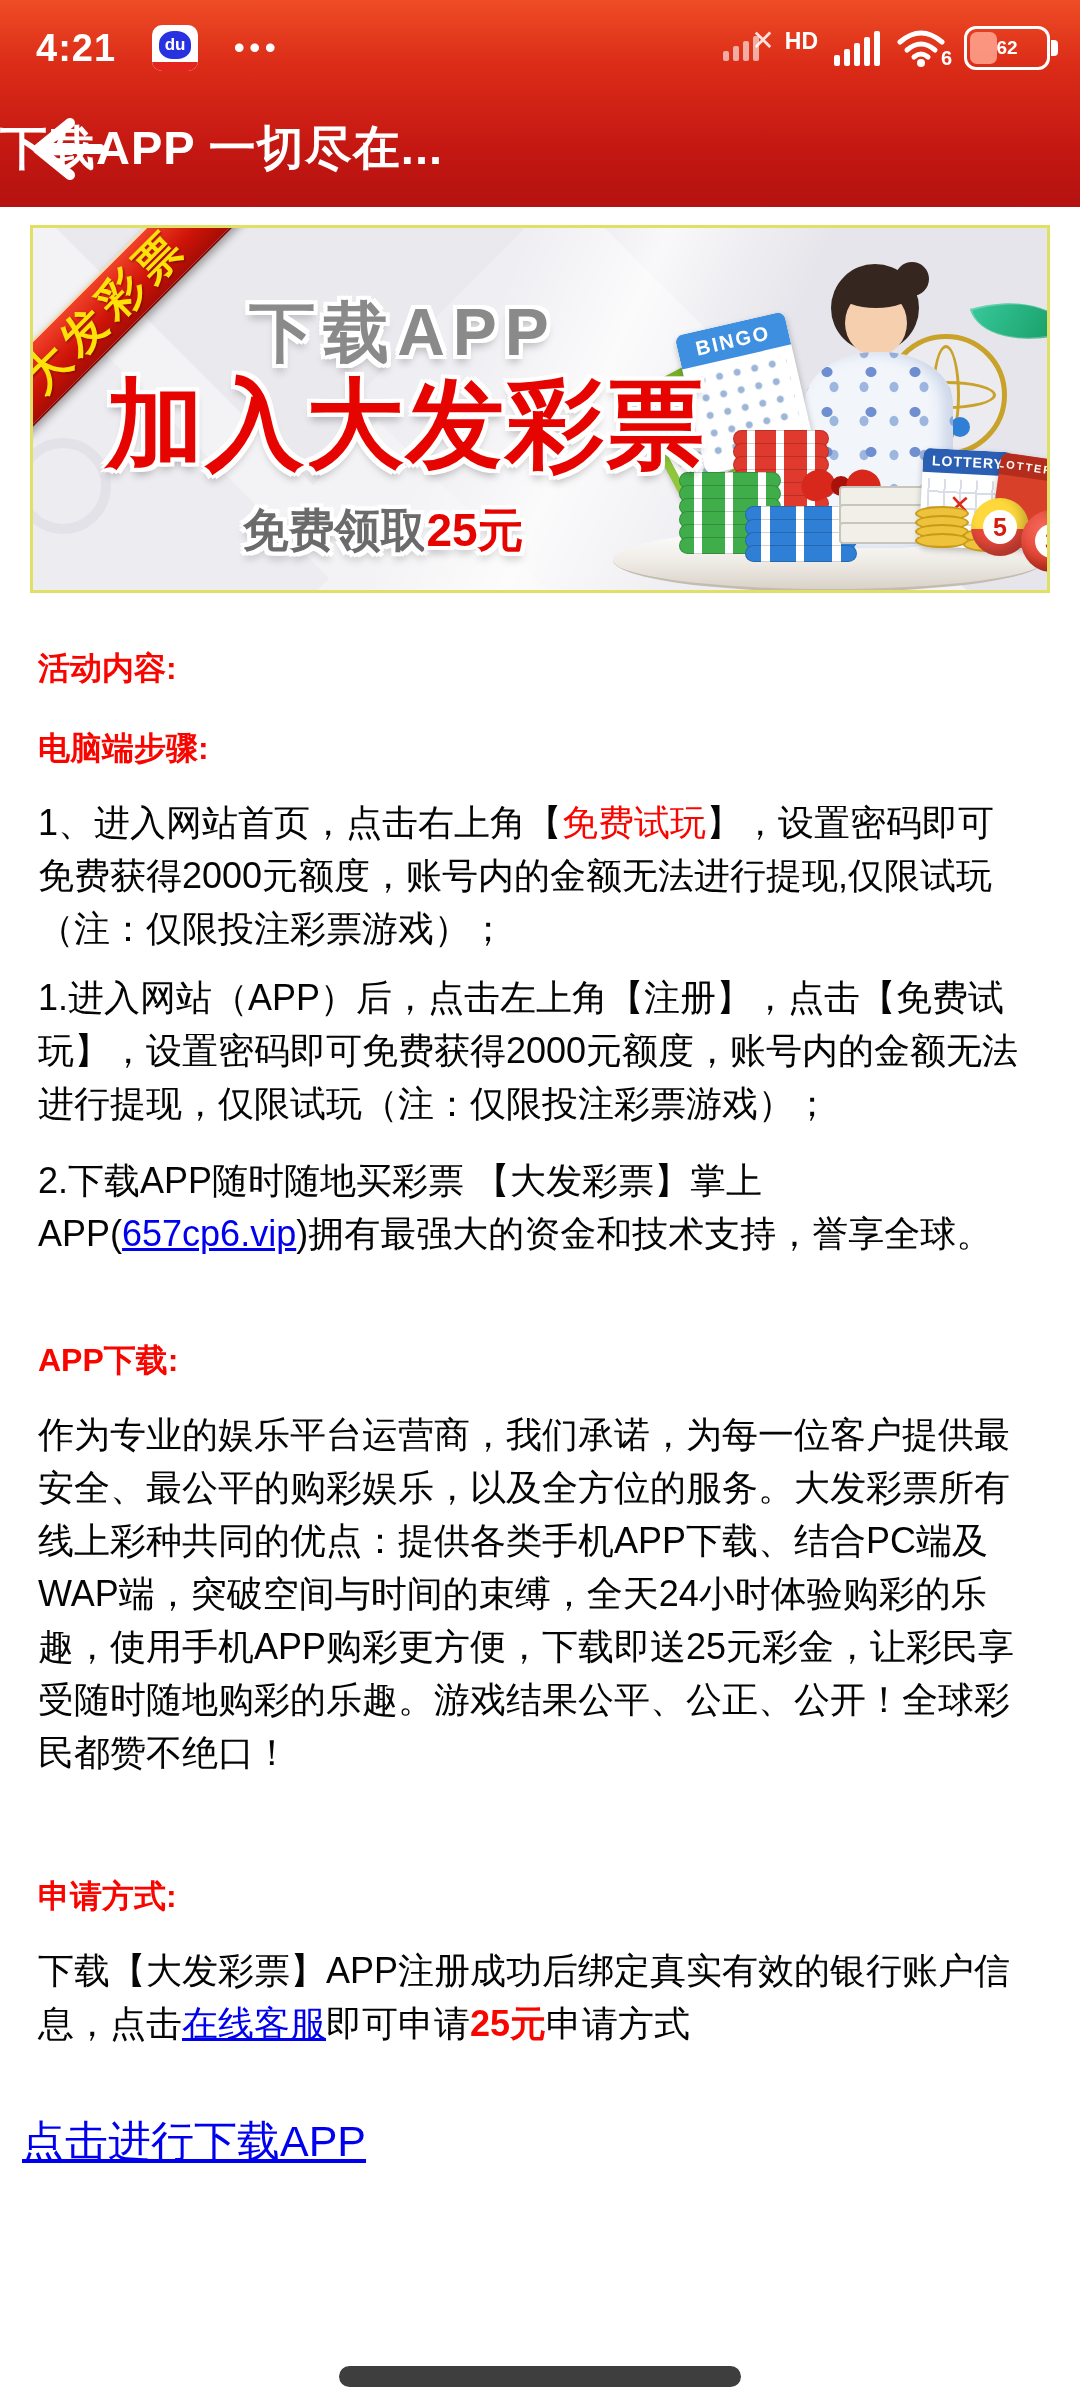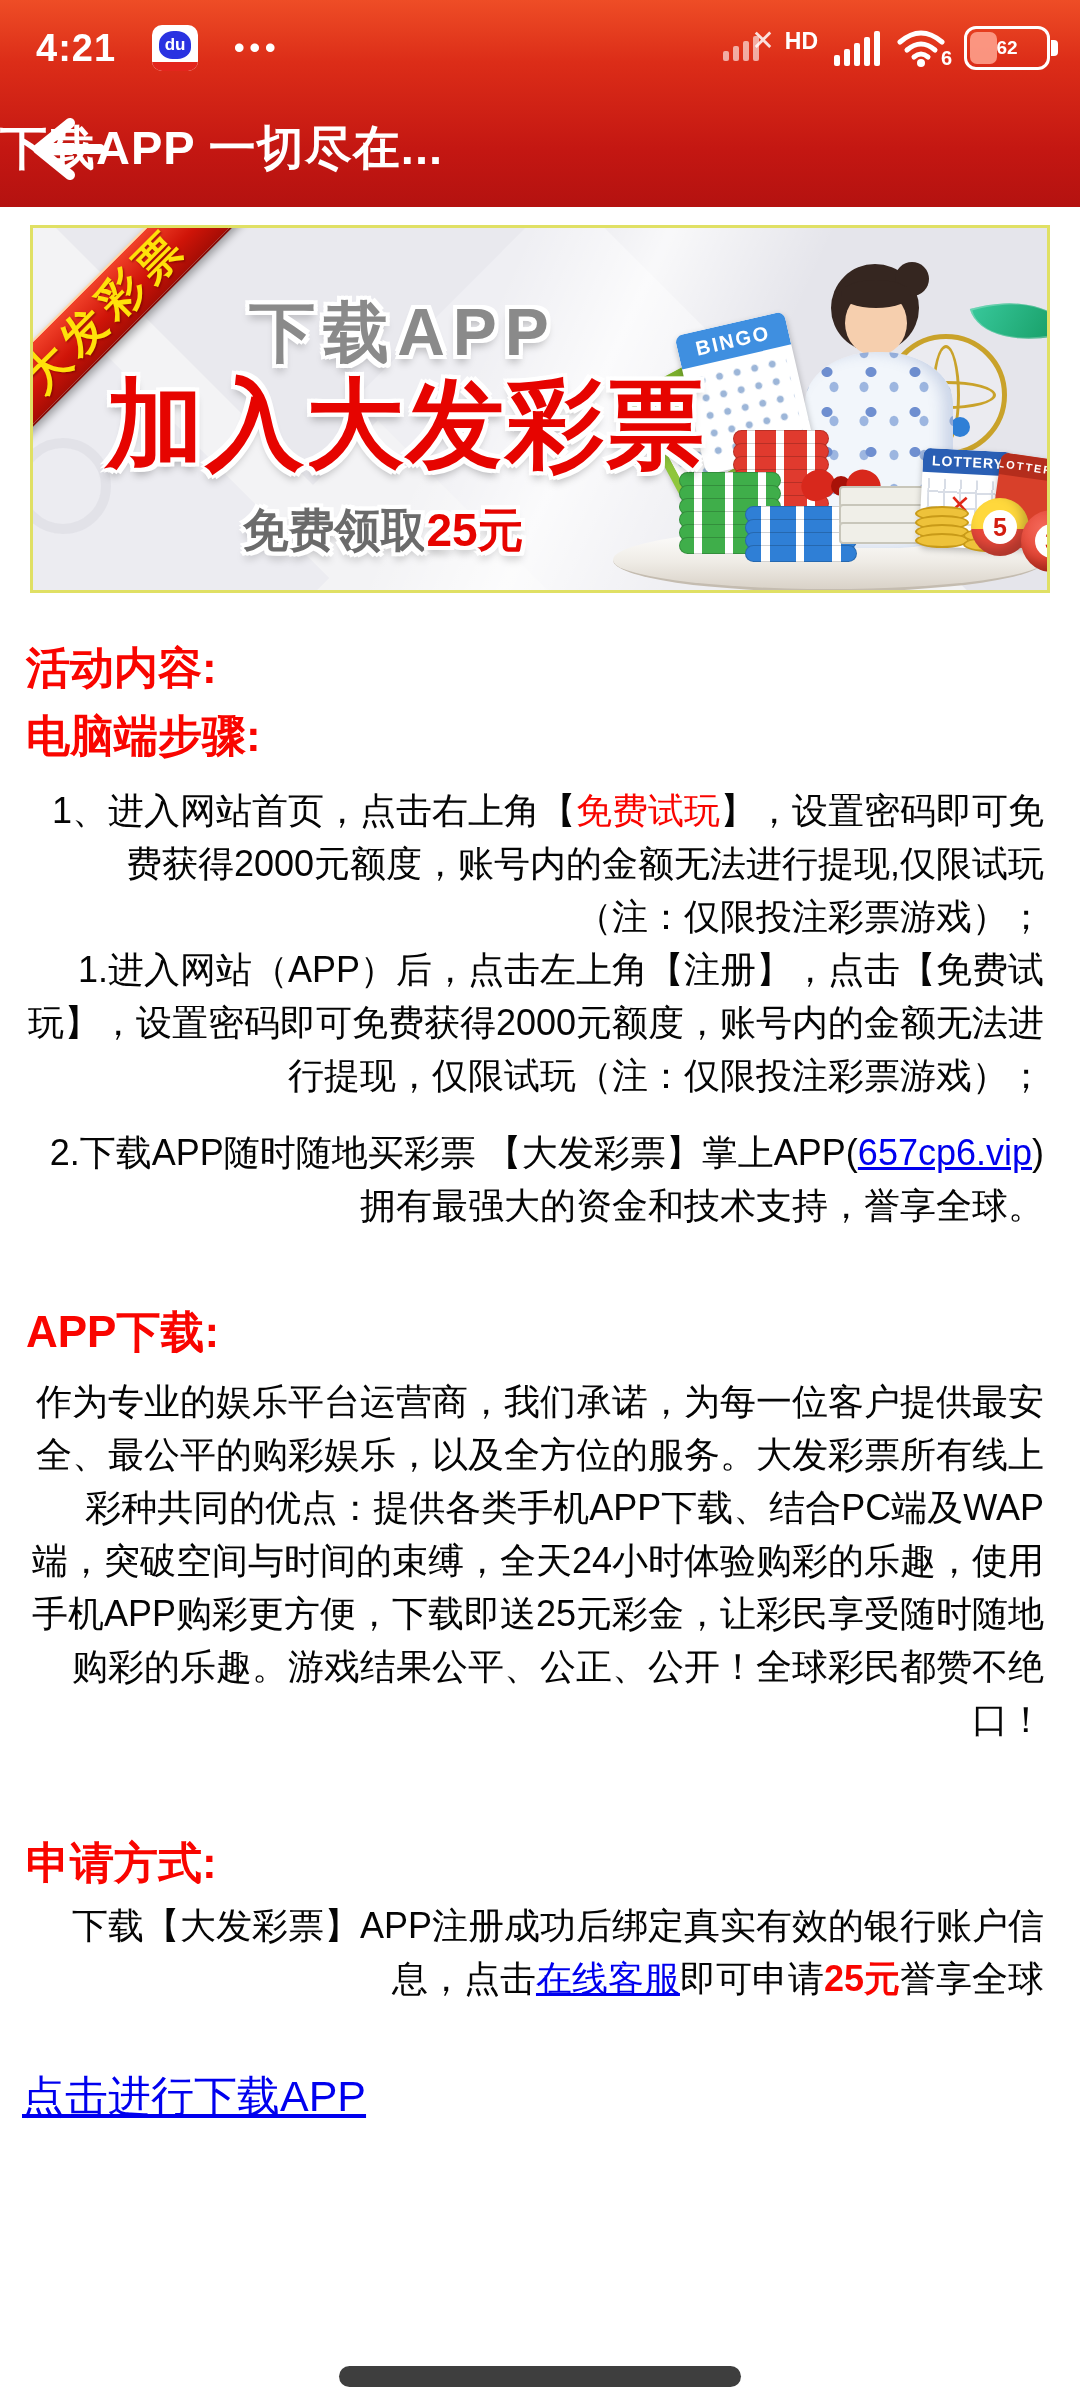--- a/index.html
+++ b/index.html
@@ -160,22 +160,22 @@
   .coins-a { left:882px; top:284px; } .coins-b { left:930px; top:306px; }
   .ball { position:absolute; border-radius:50%; box-shadow:inset -6px -8px 12px rgba(0,0,0,.25); }
   .ball .num { position:absolute; left:50%; top:50%; transform:translate(-50%,-50%);
     width:34px; height:34px; border-radius:50%; background:#fff; color:#d31d10;
     font-size:25px; font-weight:800; display:flex; align-items:center; justify-content:center; }
   .ball-5 { left:938px; top:270px; width:58px; height:58px; background:linear-gradient(180deg,#ffd83c 54%,#e8483a 54%); }
   .ball-3 { left:988px; top:282px; width:62px; height:62px; background:radial-gradient(circle at 35% 30%,#f4695a,#d3210f); }
 
   
   .content { padding:0 36px 0 22px; color:#050505; }
-  .content h2 { margin:4px; font-size:44px; line-height:64px; font-weight:700; color:#f90500; }
-  .content p { margin:0; font-size:36px; line-height:53px; font-weight:400;text-align:right; }
+  .content h2 { margin:16px; font-size:32px; line-height:64px; font-weight:700; color:#f90500; }
+  .content p { margin:16px; font-size:36px; line-height:53px; font-weight:400; }
   .h-activity { margin-top:43px !important; }
   .p-pc   { margin-top:16px !important; }
   .h-wap  { margin-top:70px !important; }
   .p-wap2 { margin-top:24px !important; }
   .h-appdl { margin-top:68px !important; }
   .p-appdl { margin-top:11px !important; }
   .h-apply { margin-top:85px !important; }
   .red-inline { color:#f90500; }
   .amount { color:#f90500; font-weight:700; }
   a { color:#0000ee; text-decoration:underline; cursor:pointer; }
@@ -343,21 +343,21 @@
     <h2 class="h-pc">电脑端步骤:</h2>
     <p class="p-pc"><span>1、进入网站首页，点击右上角【</span><span class="red-inline">免费试玩</span><span>】，设置密码即可免费获得2000元额度，账号内的金额无法进行提现,仅限试玩（注：仅限投注彩票游戏）；</span></p>
 
     <p>1.进入网站（APP）后，点击左上角【注册】，点击【免费试玩】，设置密码即可免费获得2000元额度，账号内的金额无法进行提现，仅限试玩（注：仅限投注彩票游戏）；</p>
     <p class="p-wap2"><span>2.下载APP随时随地买彩票 【大发彩票】掌上APP(</span><a>657cp6.vip</a><span>)拥有最强大的资金和技术支持，誉享全球。</span></p>
 
     <h2 class="h-appdl">APP下载:</h2>
     <p class="p-appdl">作为专业的娱乐平台运营商，我们承诺，为每一位客户提供最安全、最公平的购彩娱乐，以及全方位的服务。大发彩票所有线上彩种共同的优点：提供各类手机APP下载、结合PC端及WAP端，突破空间与时间的束缚，全天24小时体验购彩的乐趣，使用手机APP购彩更方便，下载即送25元彩金，让彩民享受随时随地购彩的乐趣。游戏结果公平、公正、公开！全球彩民都赞不绝口！</p>
 
     <h2 class="h-apply">申请方式:</h2>
-    <p><span>下载【大发彩票】APP注册成功后绑定真实有效的银行账户信息，点击</span><a>在线客服</a><span>即可申请</span><span class="amount">25元</span><span>誉享全球</span></p>
+    <p><span>下载【大发彩票】APP注册成功后绑定真实有效的银行账户信息，点击</span><a>在线客服</a><span>即可申请</span><span class="amount">25元</span><span>申请方式</span></p>
 
     <div class="dl-row">
       <a class="dl-link">点击进行下载APP</a>
     </div>
   </main>
 
   <div class="home-indicator"></div>
 </div>
 
 </body></html>

